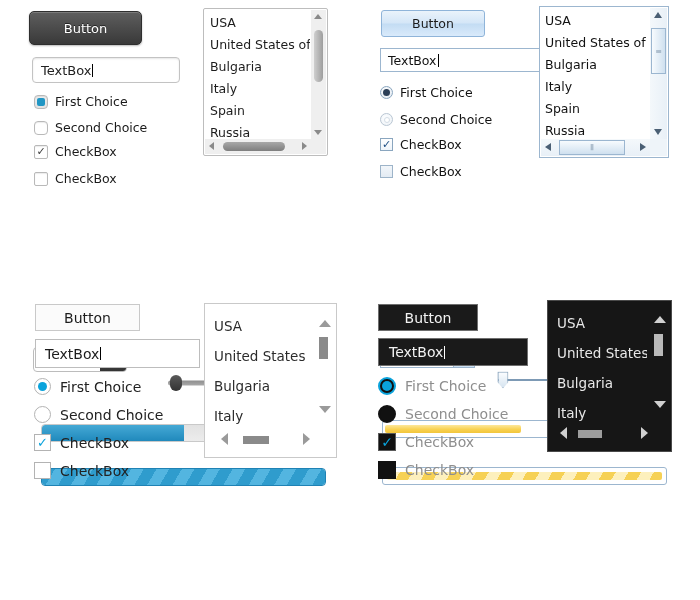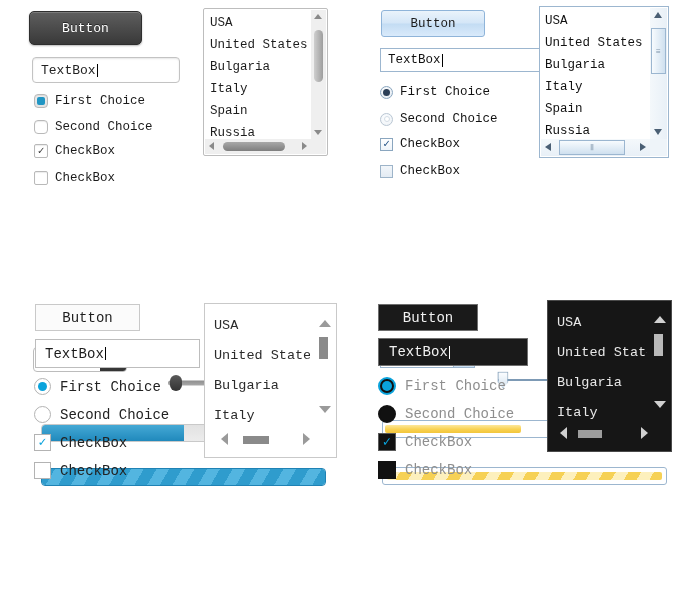--- a/index.html
+++ b/index.html
@@ -2,21 +2,21 @@
 <html><head>
 <meta charset="utf-8">
 <style>
   html,body{margin:0;padding:0;}
   body{
     width:700px;height:600px;background:#ffffff;
     font-family:"DejaVu Sans","Liberation Sans",sans-serif;
     overflow:hidden;
   }
   .stage{position:relative;width:700px;height:600px;}
-  .panel{position:absolute;font-family:Liberation Mono, monospace;}
+  .panel{position:absolute;}
   
   #q-dark-gradient{left:0;top:0;width:350px;height:295px;}
   #q-aero{left:350px;top:0;width:350px;height:295px;}
   #q-flat-light{left:0;top:295px;width:350px;height:305px;}
   #q-flat-dark{left:350px;top:295px;width:350px;height:305px;}
 
   .abs{position:absolute;}
   .row{display:flex;align-items:center;}
   .lbl{white-space:nowrap;}
 

